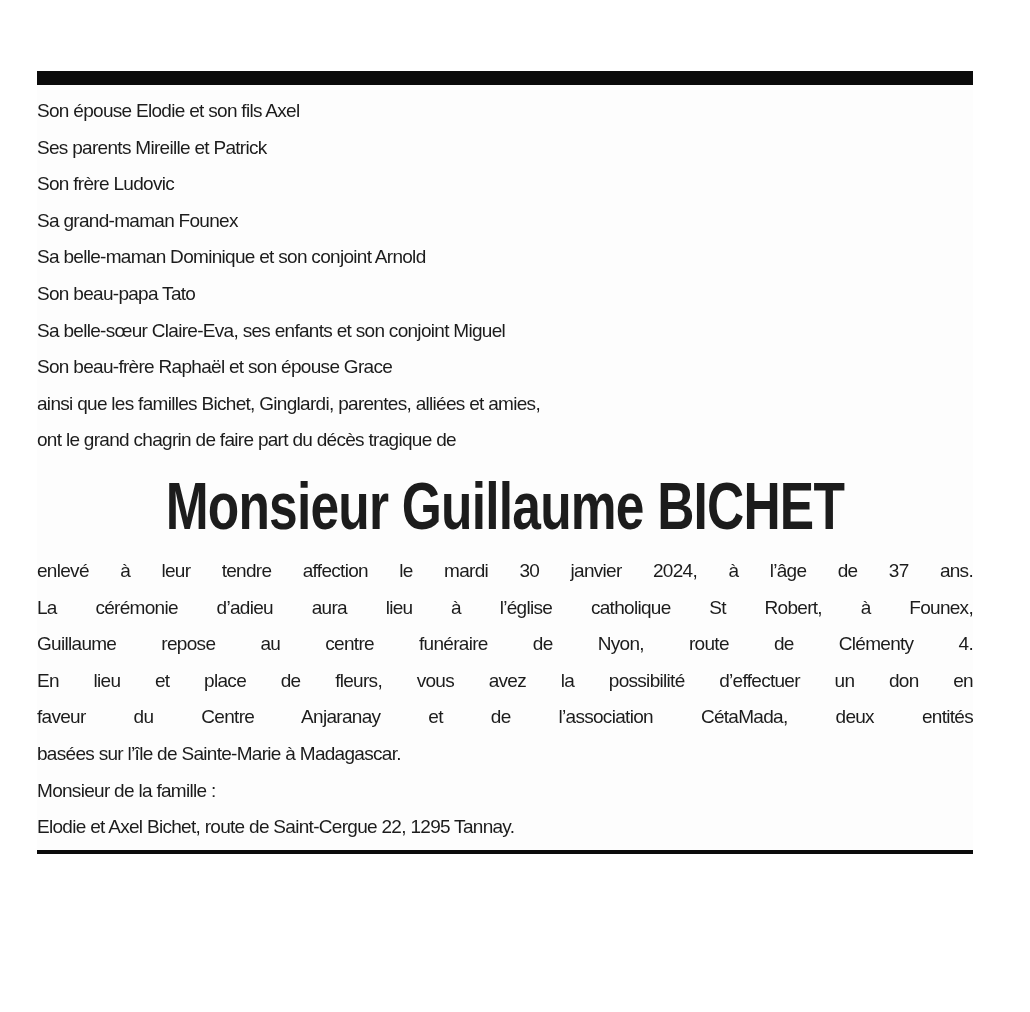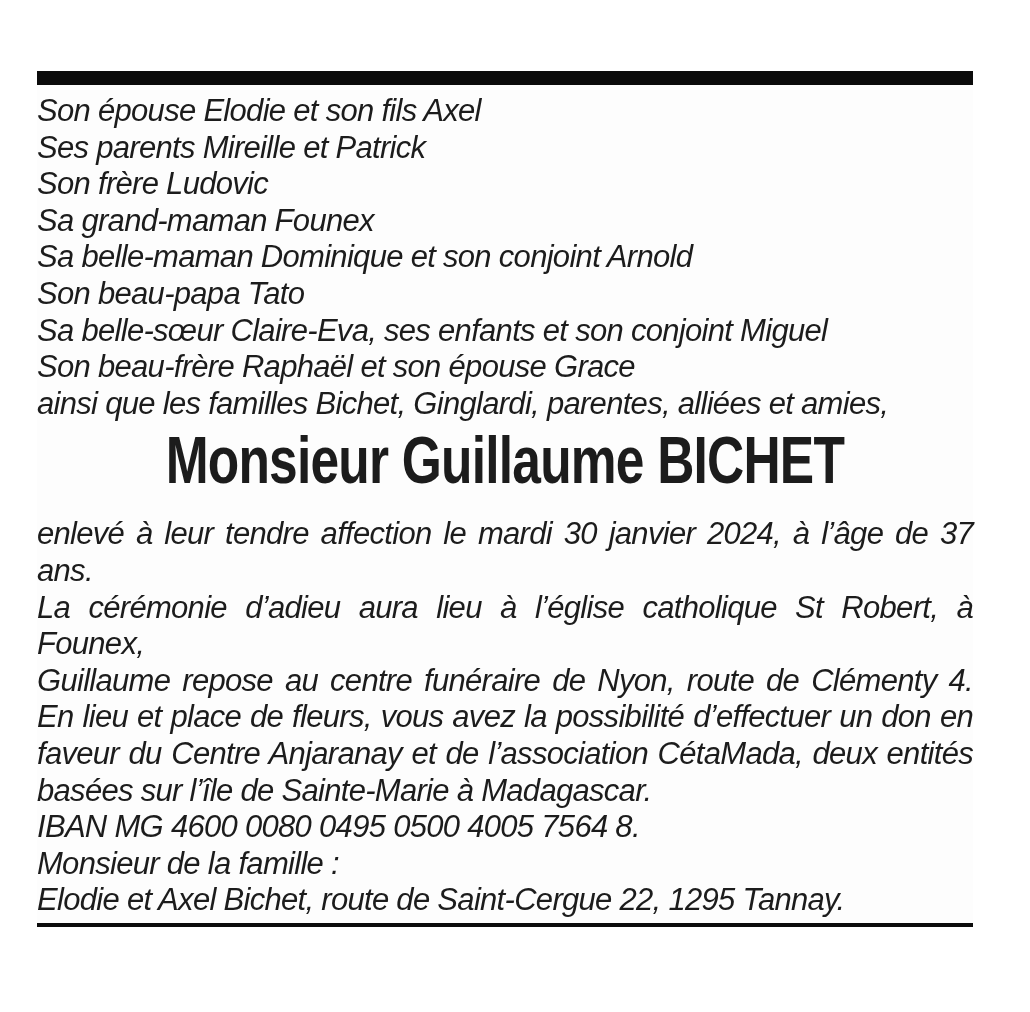--- a/index.html
+++ b/index.html
@@ -21,37 +21,36 @@
   .rule-thick {
     height: 14px;
     background: var(--rule, #0b0b0b);
   }
   .rule-thin {
     height: 4px;
     margin-top: 4px;
     background: var(--rule, #0b0b0b);
   }
   .body-text {
-    font-size: 31px;
+    font-size: 19px;
     line-height: 36.6px;
     letter-spacing: -0.7px;
-    font-style: italic;
   }
   .family-list { margin-top: 8px; }
   .line { white-space: normal; }
   .lline { text-align: left; }
   .jline {
     text-align: justify;
     text-align-last: justify;
     text-justify: inter-word;
   }
   .title-wrap {
     height: 94px;
     display: flex;
-    align-items: flex-start;
+    align-items: center;
     justify-content: center;
     overflow: visible;
   }
   .title {
     display: inline-block;
     font-size: 66px;
     font-weight: 700;
     letter-spacing: -1px;
     white-space: nowrap;
     transform: scaleX(0.78);
@@ -69,39 +68,39 @@
   <div class="body-text family-list">
     <div class="line lline">Son épouse Elodie et son fils Axel</div>
     <div class="line lline">Ses parents Mireille et Patrick</div>
     <div class="line lline">Son frère Ludovic</div>
     <div class="line lline">Sa grand-maman Founex</div>
     <div class="line lline">Sa belle-maman Dominique et son conjoint Arnold</div>
     <div class="line lline">Son beau-papa Tato</div>
     <div class="line lline">Sa belle-sœur Claire-Eva, ses enfants et son conjoint Miguel</div>
     <div class="line lline">Son beau-frère Raphaël et son épouse Grace</div>
     <div class="line lline">ainsi que les familles Bichet, Ginglardi, parentes, alliées et amies,</div>
+    <div class="line lline">ont le grand chagrin de faire part du décès tragique de</div>
   </div>
 
   <div class="title-wrap">
     <span class="title">Monsieur Guillaume BICHET</span>
   </div>
 
   <div class="body-text">
     <div class="line jline">enlevé à leur tendre affection le mardi 30 janvier 2024, à l’âge de 37 ans.</div>
     <div class="line jline">La cérémonie d’adieu aura lieu à l’église catholique St Robert, à Founex,</div>
   </div>
 
   <div class="body-text">
     <div class="line jline">Guillaume repose au centre funéraire de Nyon, route de Clémenty 4.</div>
     <div class="line jline">En lieu et place de fleurs, vous avez la possibilité d’effectuer un don en</div>
     <div class="line jline">faveur du Centre Anjaranay et de l’association CétaMada, deux entités</div>
     <div class="line lline">basées sur l’île de Sainte-Marie à Madagascar.</div>
   </div>
 
   <div class="body-text">
-    <div class="line lline">IBAN MG 4600 0080 0495 0500 4005 7564 8.</div>
     <div class="line lline">Monsieur de la famille :</div>
     <div class="line lline">Elodie et Axel Bichet, route de Saint-Cergue 22, 1295 Tannay.</div>
   </div>
 
   <div class="rule-thin"></div>
 
 </div>
 
 </body></html>

